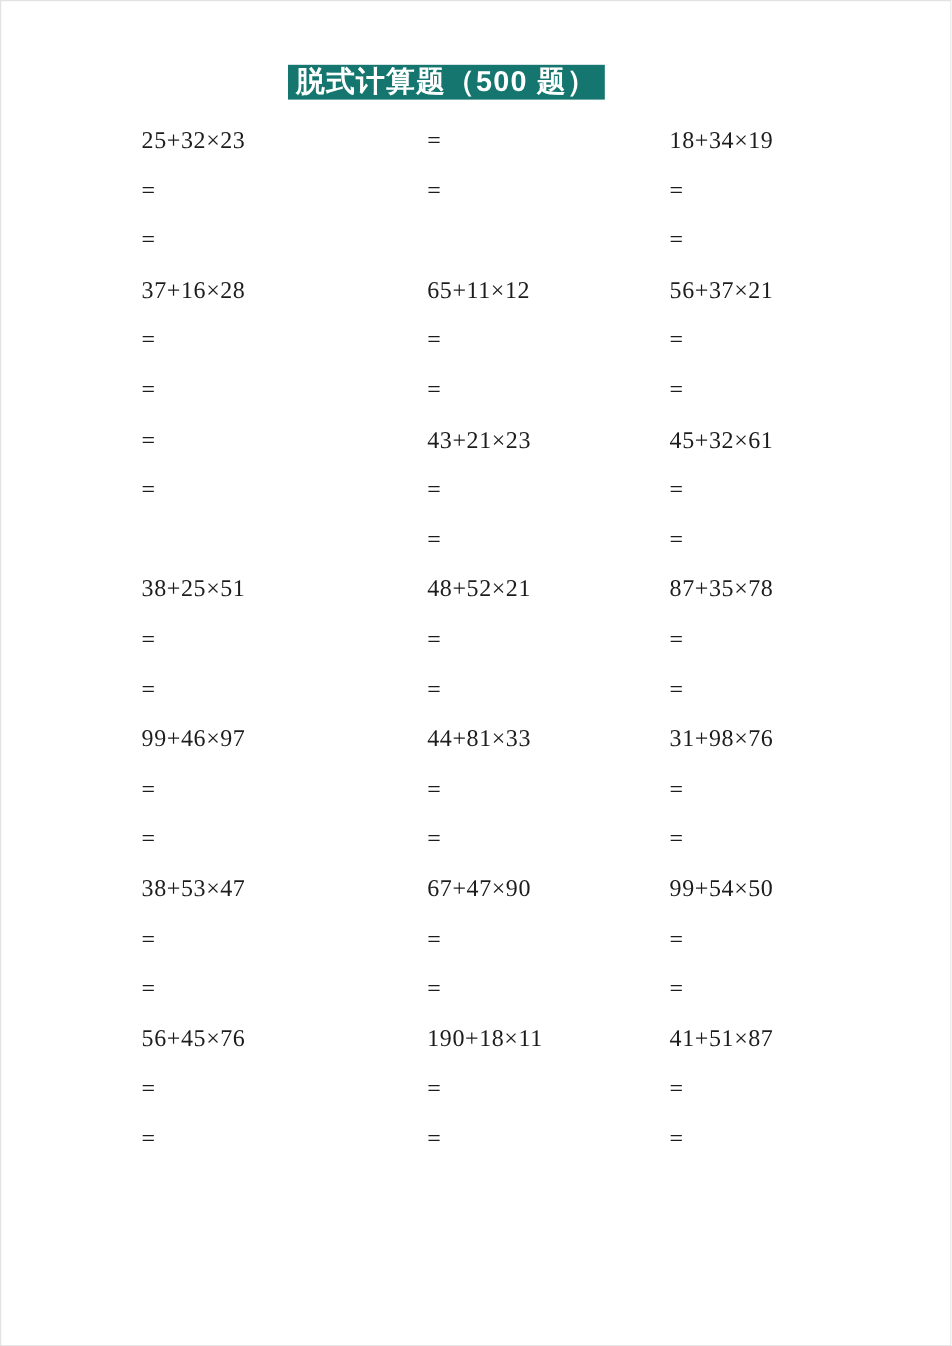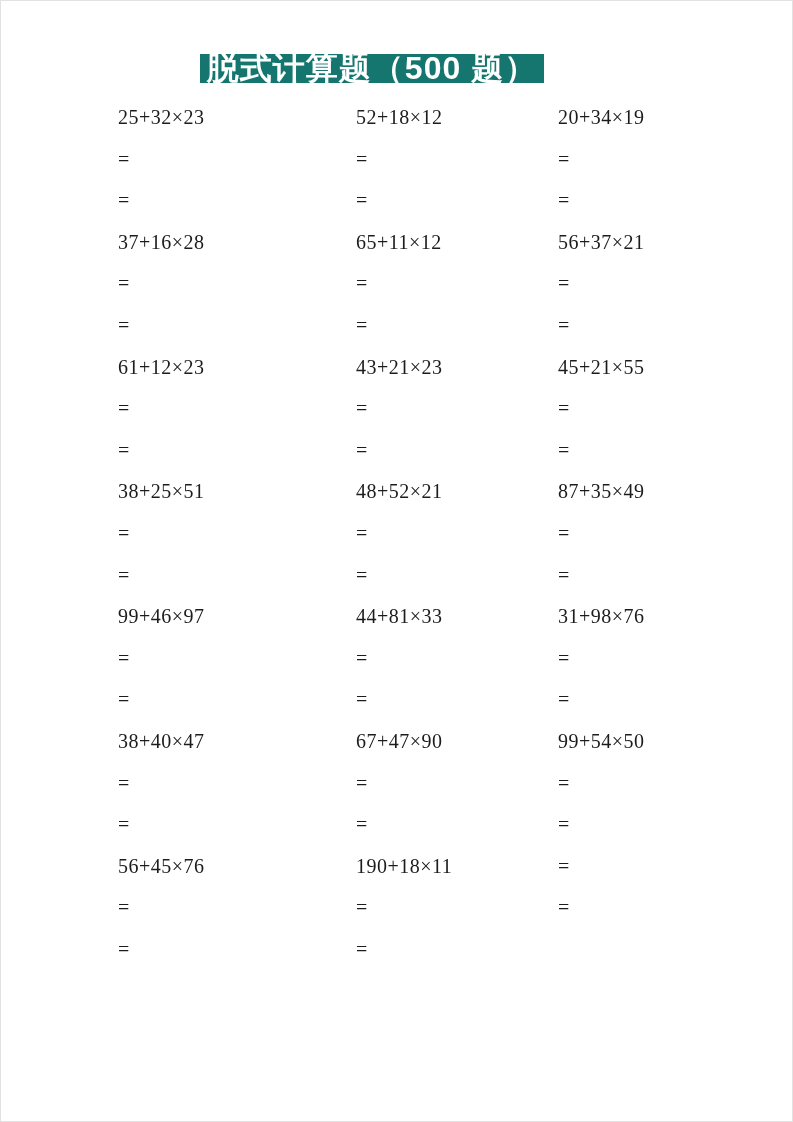--- a/index.html
+++ b/index.html
@@ -20,21 +20,21 @@
   }
   .title-wrap {
     padding-top: 53px;
     padding-right: 49px; 
     text-align: center;
   }
   .title-badge {
     display: inline-block;
     font-family: "Liberation Sans", sans-serif;
     font-weight: bold;
-    font-size: 32px;
+    font-size: 24px;
     line-height: 29px;
     padding: 0 7px;
     letter-spacing: 1px;
     white-space: pre;
   }
   .problems {
     margin-top: 14px;
     margin-left: 117px;
   }
   .prow {
@@ -61,26 +61,25 @@
 
   <div class="problems">
 
     <div class="prow">
       <div class="cell">
         <div class="line expr">25+32×23</div>
         <div class="line eq">=</div>
         <div class="line eq">=</div>
       </div>
       <div class="cell">
-        <div class="line expr">52+18×12</div>
         <div class="line eq">=</div>
         <div class="line eq">=</div>
       </div>
       <div class="cell">
-        <div class="line expr">20+34×19</div>
+        <div class="line expr">18+34×19</div>
         <div class="line eq">=</div>
         <div class="line eq">=</div>
       </div>
     </div>
 
     <div class="prow">
       <div class="cell">
         <div class="line expr">37+16×28</div>
         <div class="line eq">=</div>
         <div class="line eq">=</div>
@@ -92,49 +91,48 @@
       </div>
       <div class="cell">
         <div class="line expr">56+37×21</div>
         <div class="line eq">=</div>
         <div class="line eq">=</div>
       </div>
     </div>
 
     <div class="prow">
       <div class="cell">
-        <div class="line expr">61+12×23</div>
         <div class="line eq">=</div>
         <div class="line eq">=</div>
       </div>
       <div class="cell">
         <div class="line expr">43+21×23</div>
         <div class="line eq">=</div>
         <div class="line eq">=</div>
       </div>
       <div class="cell">
-        <div class="line expr">45+21×55</div>
+        <div class="line expr">45+32×61</div>
         <div class="line eq">=</div>
         <div class="line eq">=</div>
       </div>
     </div>
 
     <div class="prow">
       <div class="cell">
         <div class="line expr">38+25×51</div>
         <div class="line eq">=</div>
         <div class="line eq">=</div>
       </div>
       <div class="cell">
         <div class="line expr">48+52×21</div>
         <div class="line eq">=</div>
         <div class="line eq">=</div>
       </div>
       <div class="cell">
-        <div class="line expr">87+35×49</div>
+        <div class="line expr">87+35×78</div>
         <div class="line eq">=</div>
         <div class="line eq">=</div>
       </div>
     </div>
 
     <div class="prow">
       <div class="cell">
         <div class="line expr">99+46×97</div>
         <div class="line eq">=</div>
         <div class="line eq">=</div>
@@ -146,21 +144,21 @@
       </div>
       <div class="cell">
         <div class="line expr">31+98×76</div>
         <div class="line eq">=</div>
         <div class="line eq">=</div>
       </div>
     </div>
 
     <div class="prow">
       <div class="cell">
-        <div class="line expr">38+40×47</div>
+        <div class="line expr">38+53×47</div>
         <div class="line eq">=</div>
         <div class="line eq">=</div>
       </div>
       <div class="cell">
         <div class="line expr">67+47×90</div>
         <div class="line eq">=</div>
         <div class="line eq">=</div>
       </div>
       <div class="cell">
         <div class="line expr">99+54×50</div>
@@ -174,19 +172,20 @@
         <div class="line expr">56+45×76</div>
         <div class="line eq">=</div>
         <div class="line eq">=</div>
       </div>
       <div class="cell">
         <div class="line expr">190+18×11</div>
         <div class="line eq">=</div>
         <div class="line eq">=</div>
       </div>
       <div class="cell">
+        <div class="line expr">41+51×87</div>
         <div class="line eq">=</div>
         <div class="line eq">=</div>
       </div>
     </div>
 
   </div>
 </div>
 
 </body></html>

